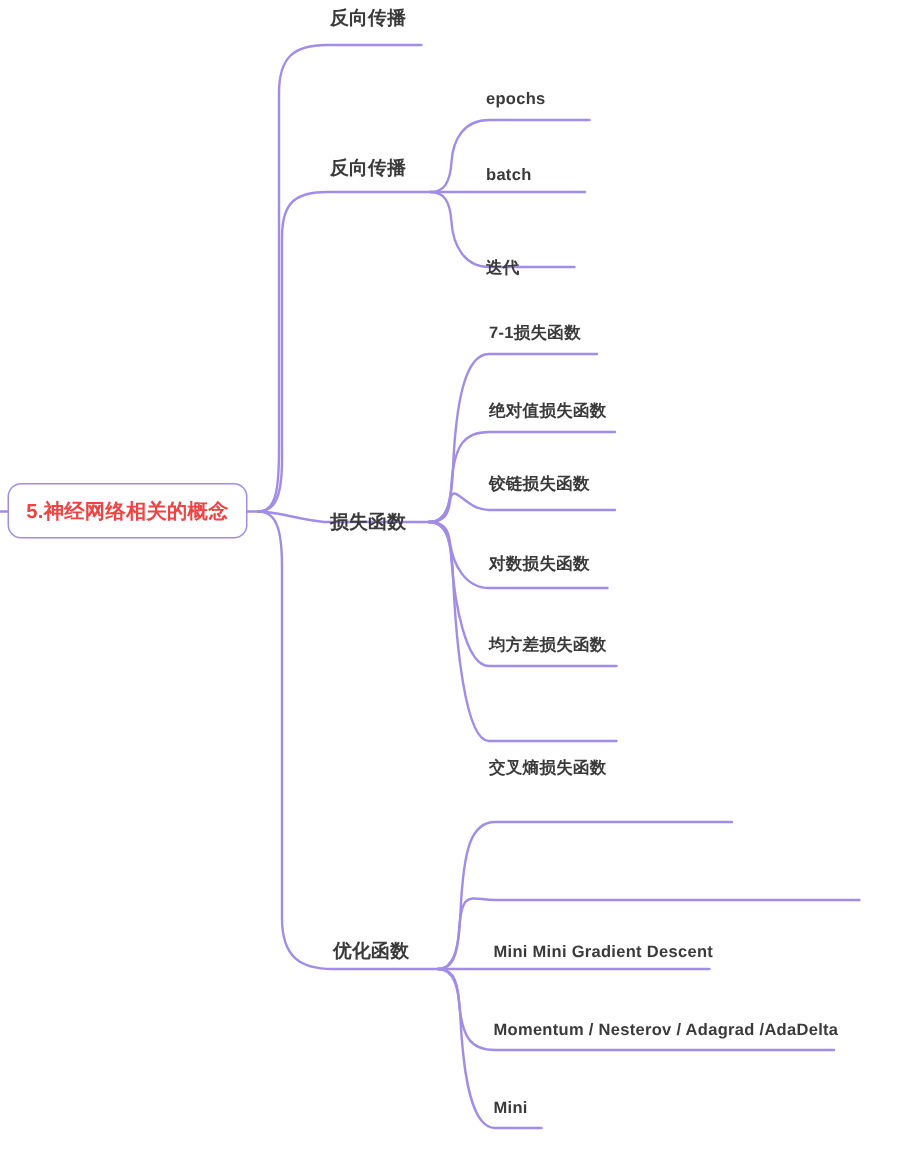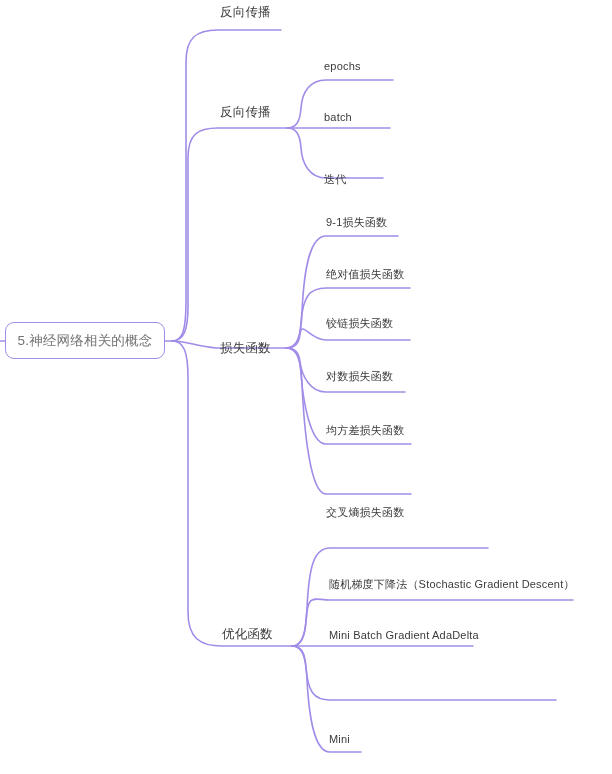--- a/index.html
+++ b/index.html
@@ -19,37 +19,38 @@
     width:612px;height:774px;
     pointer-events:none;
   }
   .node-label{
     position:absolute;
     font-size:12.5px;
     line-height:15px;
     white-space:nowrap;
     color:#3a3a3a;
     letter-spacing:0.2px;
+    font-weight:bold;
   }
   .root-node{
     position:absolute;
     left:5px;top:322px;
     width:160px;height:37px;
     box-sizing:border-box;
     border:1.6px solid #a18ce8;
     border-radius:9px;
     background:#ffffff;
     display:flex;
     align-items:center;
     justify-content:center;
   }
   .root-node .node-label{
     position:static;
     font-size:13.5px;
-    color:#737373;
+    color:#ef4444;
   }
   .branch-label{ font-size:12.5px; }
   .leaf-label{ font-size:11px; }
 </style>
 </head>
 <body>
 
 <div id="mindmap">
 
   <svg id="edges" viewBox="0 0 612 774" width="612" height="774" xmlns="http://www.w3.org/2000/svg">
@@ -95,24 +96,24 @@
   <div class="node-label branch-label" style="left:220px;top:105px;">反向传播</div>
 
   <div class="node-label branch-label" style="left:220px;top:341px;">损失函数</div>
 
   <div class="node-label branch-label" style="left:222px;top:627px;">优化函数</div>
 
   <div class="node-label leaf-label" style="left:324px;top:59px;">epochs</div>
   <div class="node-label leaf-label" style="left:324px;top:110px;">batch</div>
   <div class="node-label leaf-label" style="left:324px;top:172px;">迭代</div>
 
-  <div class="node-label leaf-label" style="left:326px;top:215px;">9-1损失函数</div>
+  <div class="node-label leaf-label" style="left:326px;top:215px;">7-1损失函数</div>
   <div class="node-label leaf-label" style="left:326px;top:267px;">绝对值损失函数</div>
   <div class="node-label leaf-label" style="left:326px;top:316px;">铰链损失函数</div>
   <div class="node-label leaf-label" style="left:326px;top:369px;">对数损失函数</div>
   <div class="node-label leaf-label" style="left:326px;top:423px;">均方差损失函数</div>
   <div class="node-label leaf-label" style="left:326px;top:473px;margin-top:32px;">交叉熵损失函数</div>
 
-  <div class="node-label leaf-label" style="left:329px;top:577px;">随机梯度下降法（Stochastic Gradient Descent）</div>
-  <div class="node-label leaf-label" style="left:329px;top:628px;">Mini Batch Gradient AdaDelta</div>
+  <div class="node-label leaf-label" style="left:329px;top:628px;">Mini Mini Gradient Descent</div>
+  <div class="node-label leaf-label" style="left:329px;top:680px;">Momentum / Nesterov / Adagrad /AdaDelta</div>
   <div class="node-label leaf-label" style="left:329px;top:732px;">Mini</div>
 
 </div>
 
 </body></html>

